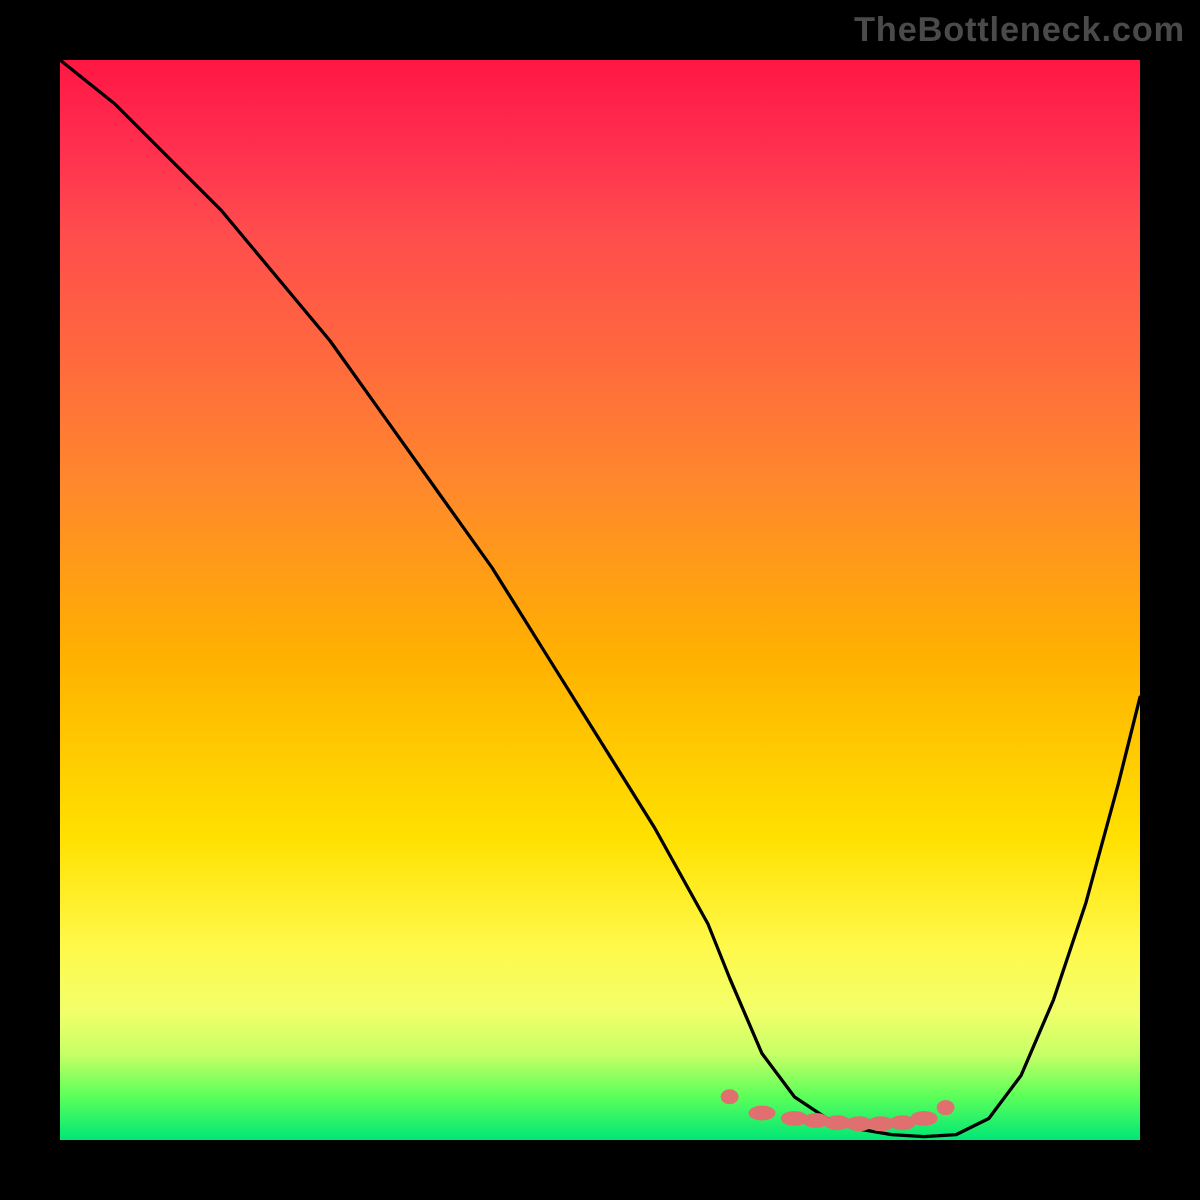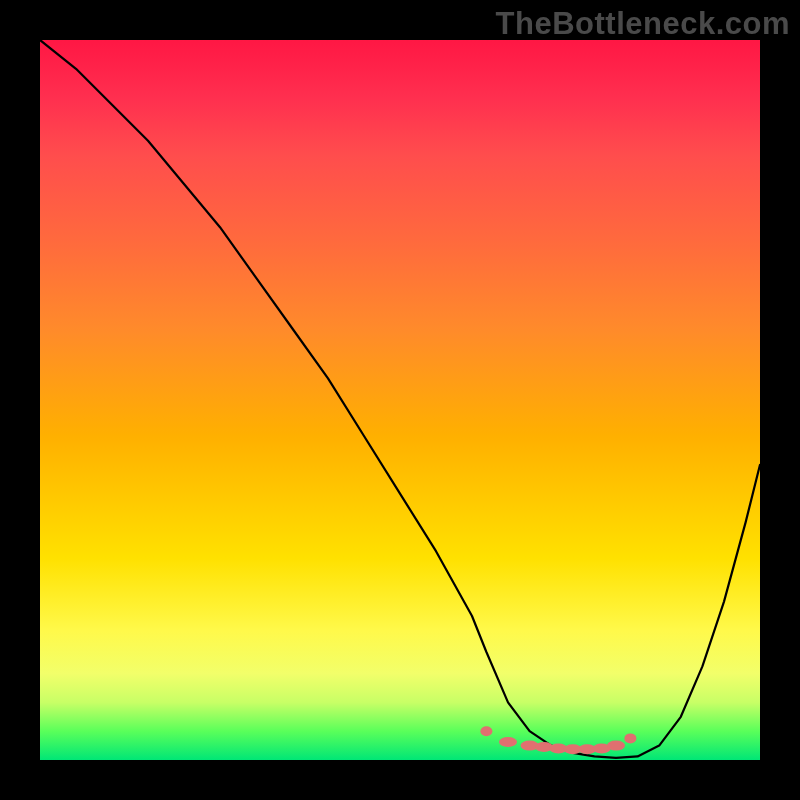--- a/index.html
+++ b/index.html
@@ -45,21 +45,21 @@
     );
   }
   svg.curve {
     position: absolute;
     inset: 0;
   }
   .watermark {
     position: absolute;
     top: 6px;
     right: 10px;
-    font-size: 31px;
+    font-size: 23px;
     font-weight: 600;
     color: #4a4a4a;
     letter-spacing: 0.5px;
     user-select: none;
   }
 </style>
 </head>
 <body>
 
 <div class="frame">

